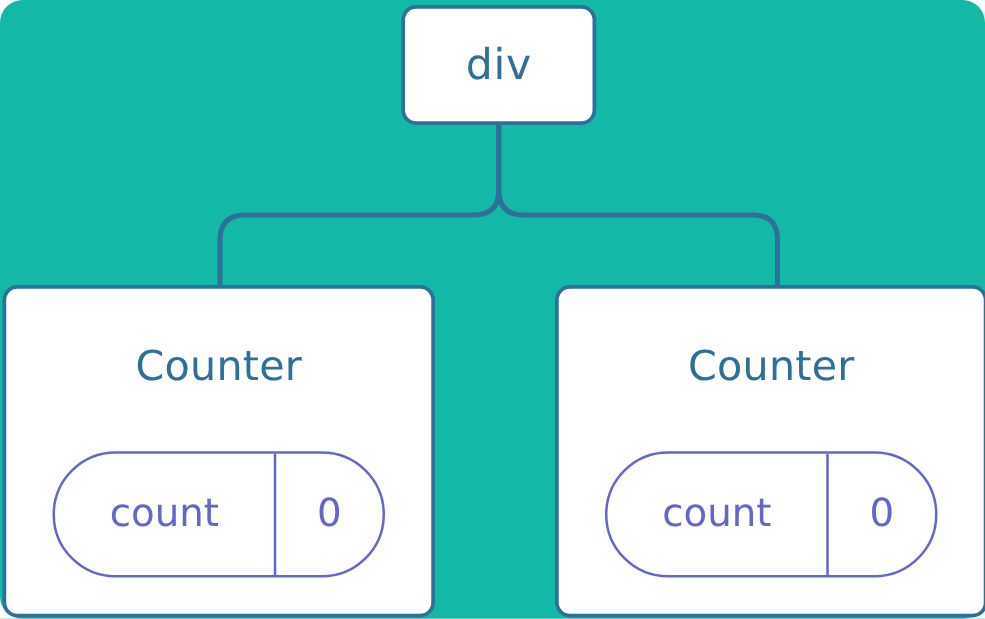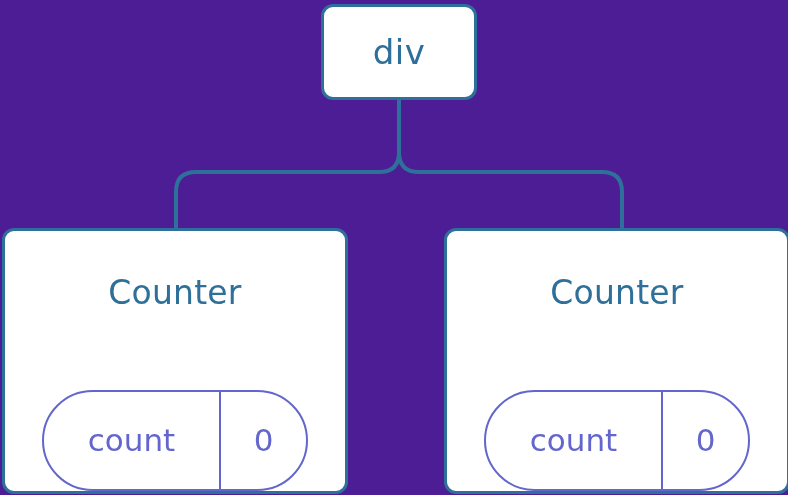--- a/index.html
+++ b/index.html
@@ -9,21 +9,22 @@
   body {
     width: 788px;
     height: 495px;
     overflow: hidden;
     font-family: "DejaVu Sans", "Liberation Sans", sans-serif;
   }
   #diagram {
     position: relative;
     width: 788px;
     height: 495px;
-    background: #4c1d95;
+    background: #14b8a6;
+    border-radius: 18px;
   }
   #edges {
     position: absolute;
     left: 0;
     top: 0;
     width: 788px;
     height: 495px;
     pointer-events: none;
   }
 
@@ -54,21 +55,21 @@
     letter-spacing: 0.5px;
   }
 
   
   .node-child {
     top: 228px;
     width: 346px;
     height: 266px;
     border-bottom-left-radius: 12px;
     border-bottom-right-radius: 12px;
-    justify-content: space-between;
+    justify-content: flex-start;
   }
   .node-child-left  { left: 2px; }
   .node-child-right { left: 444px; }
 
   .child-title {
     margin-top: 45px;
     font-size: 33px;
     line-height: 1;
     color: #2e7099;
     letter-spacing: 0.2px;

